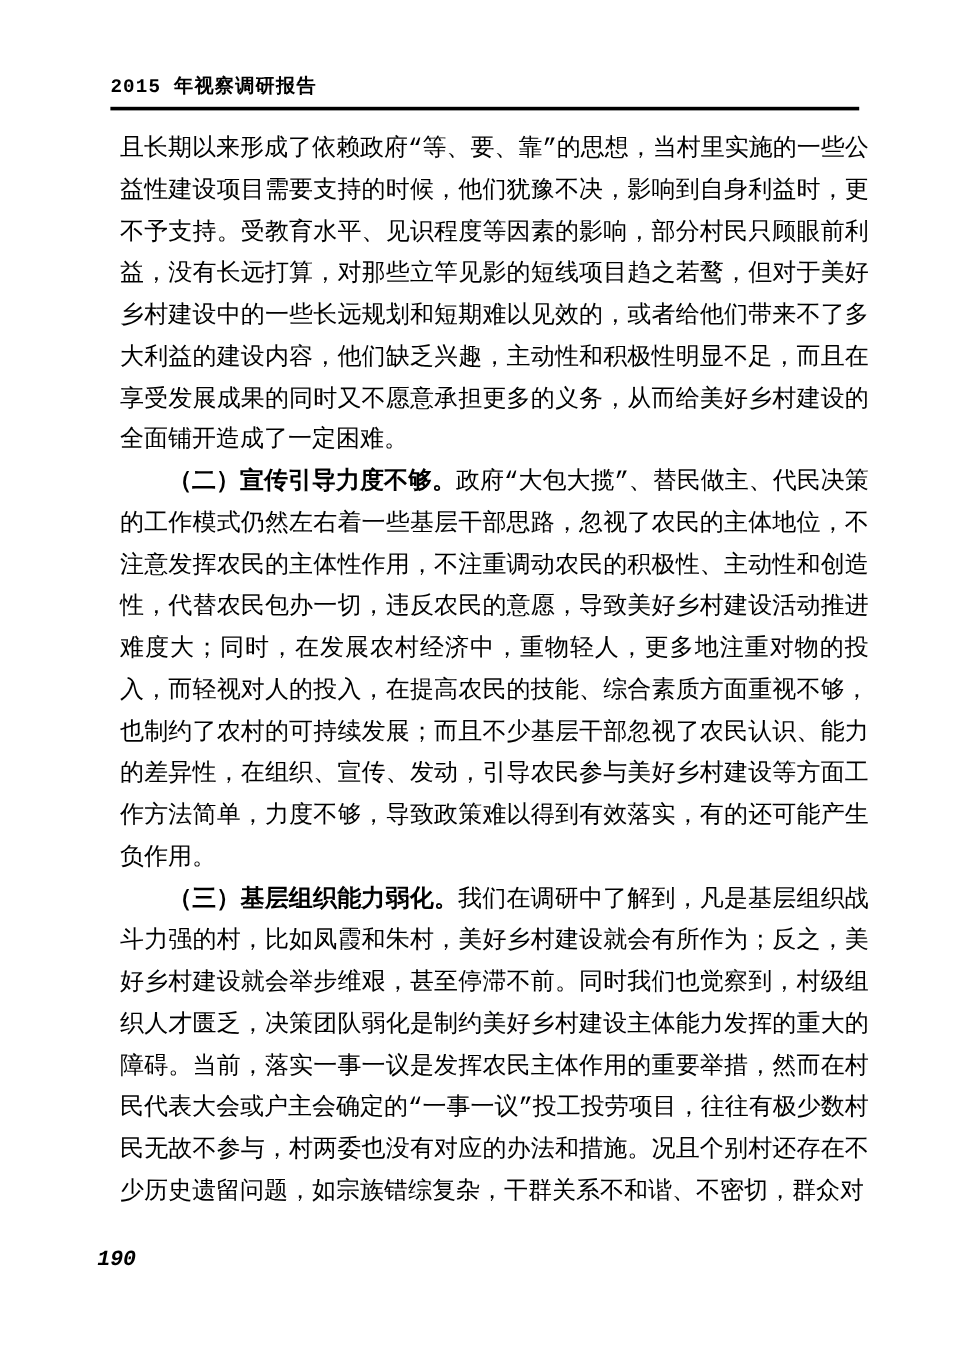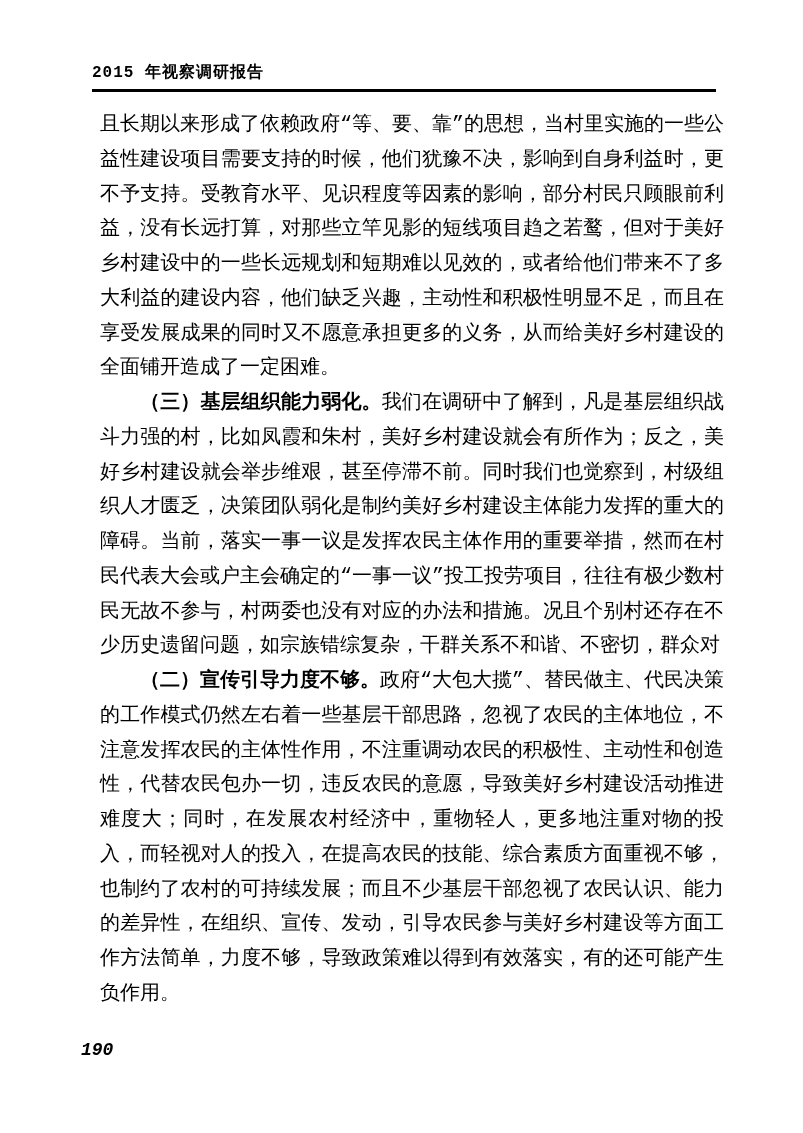--- a/index.html
+++ b/index.html
@@ -63,23 +63,23 @@
 <div class="page">
 
   <div class="page-header">
     <span class="title">2015 年视察调研报告</span>
   </div>
 
   <div class="content">
 
     <p class="para"><span class="lead"></span><span>且长期以来形成了依赖政府“等、要、靠”的思想，当村里实施的一些公益性建设项目需要支持的时候，他们犹豫不决，影响到自身利益时，更不予支持。受教育水平、见识程度等因素的影响，部分村民只顾眼前利益，没有长远打算，对那些立竿见影的短线项目趋之若鹜，但对于美好乡村建设中的一些长远规划和短期难以见效的，或者给他们带来不了多大利益的建设内容，他们缺乏兴趣，主动性和积极性明显不足，而且在享受发展成果的同时又不愿意承担更多的义务，从而给美好乡村建设的全面铺开造成了一定困难。</span></p>
 
+    <p class="para indent"><span class="lead">（二）宣传引导力度不够。</span><span>政府“大包大揽”、替民做主、代民决策的工作模式仍然左右着一些基层干部思路，忽视了农民的主体地位，不注意发挥农民的主体性作用，不注重调动农民的积极性、主动性和创造性，代替农民包办一切，违反农民的意愿，导致美好乡村建设活动推进难度大；同时，在发展农村经济中，重物轻人，更多地注重对物的投入，而轻视对人的投入，在提高农民的技能、综合素质方面重视不够，也制约了农村的可持续发展；而且不少基层干部忽视了农民认识、能力的差异性，在组织、宣传、发动，引导农民参与美好乡村建设等方面工作方法简单，力度不够，导致政策难以得到有效落实，有的还可能产生负作用。</span></p>
+
     <p class="para indent"><span class="lead">（三）基层组织能力弱化。</span><span>我们在调研中了解到，凡是基层组织战斗力强的村，比如凤霞和朱村，美好乡村建设就会有所作为；反之，美好乡村建设就会举步维艰，甚至停滞不前。同时我们也觉察到，村级组织人才匮乏，决策团队弱化是制约美好乡村建设主体能力发挥的重大的障碍。当前，落实一事一议是发挥农民主体作用的重要举措，然而在村民代表大会或户主会确定的“一事一议”投工投劳项目，往往有极少数村民无故不参与，村两委也没有对应的办法和措施。况且个别村还存在不少历史遗留问题，如宗族错综复杂，干群关系不和谐、不密切，群众对</span></p>
-
-    <p class="para indent"><span class="lead">（二）宣传引导力度不够。</span><span>政府“大包大揽”、替民做主、代民决策的工作模式仍然左右着一些基层干部思路，忽视了农民的主体地位，不注意发挥农民的主体性作用，不注重调动农民的积极性、主动性和创造性，代替农民包办一切，违反农民的意愿，导致美好乡村建设活动推进难度大；同时，在发展农村经济中，重物轻人，更多地注重对物的投入，而轻视对人的投入，在提高农民的技能、综合素质方面重视不够，也制约了农村的可持续发展；而且不少基层干部忽视了农民认识、能力的差异性，在组织、宣传、发动，引导农民参与美好乡村建设等方面工作方法简单，力度不够，导致政策难以得到有效落实，有的还可能产生负作用。</span></p>
 
   </div>
 
   <div class="page-footer">
     <span>190</span>
   </div>
 
 </div>
 
 </body></html>

